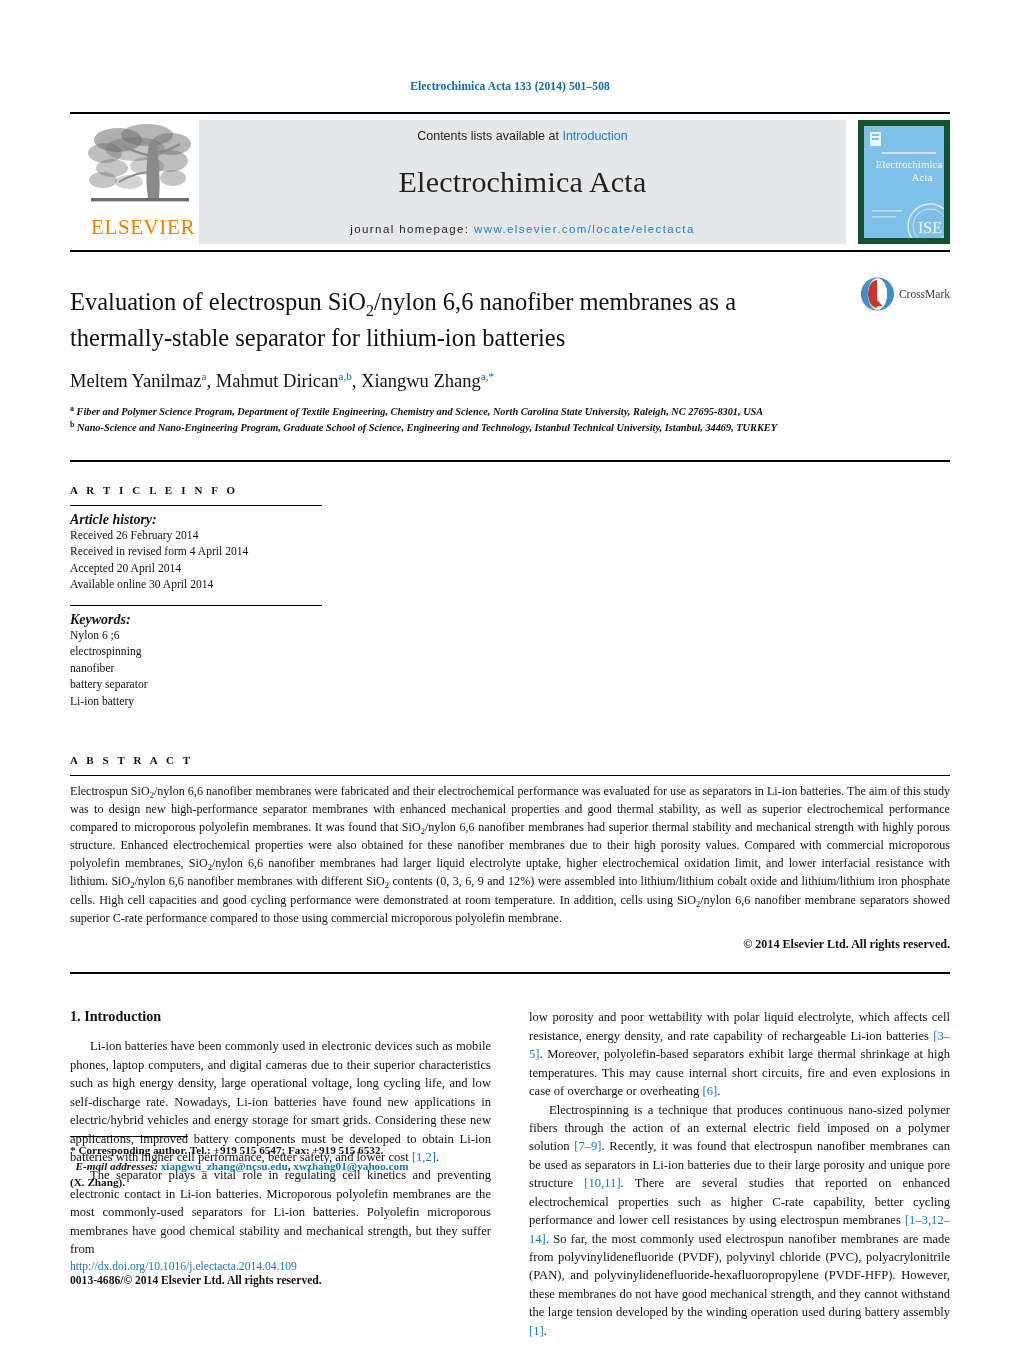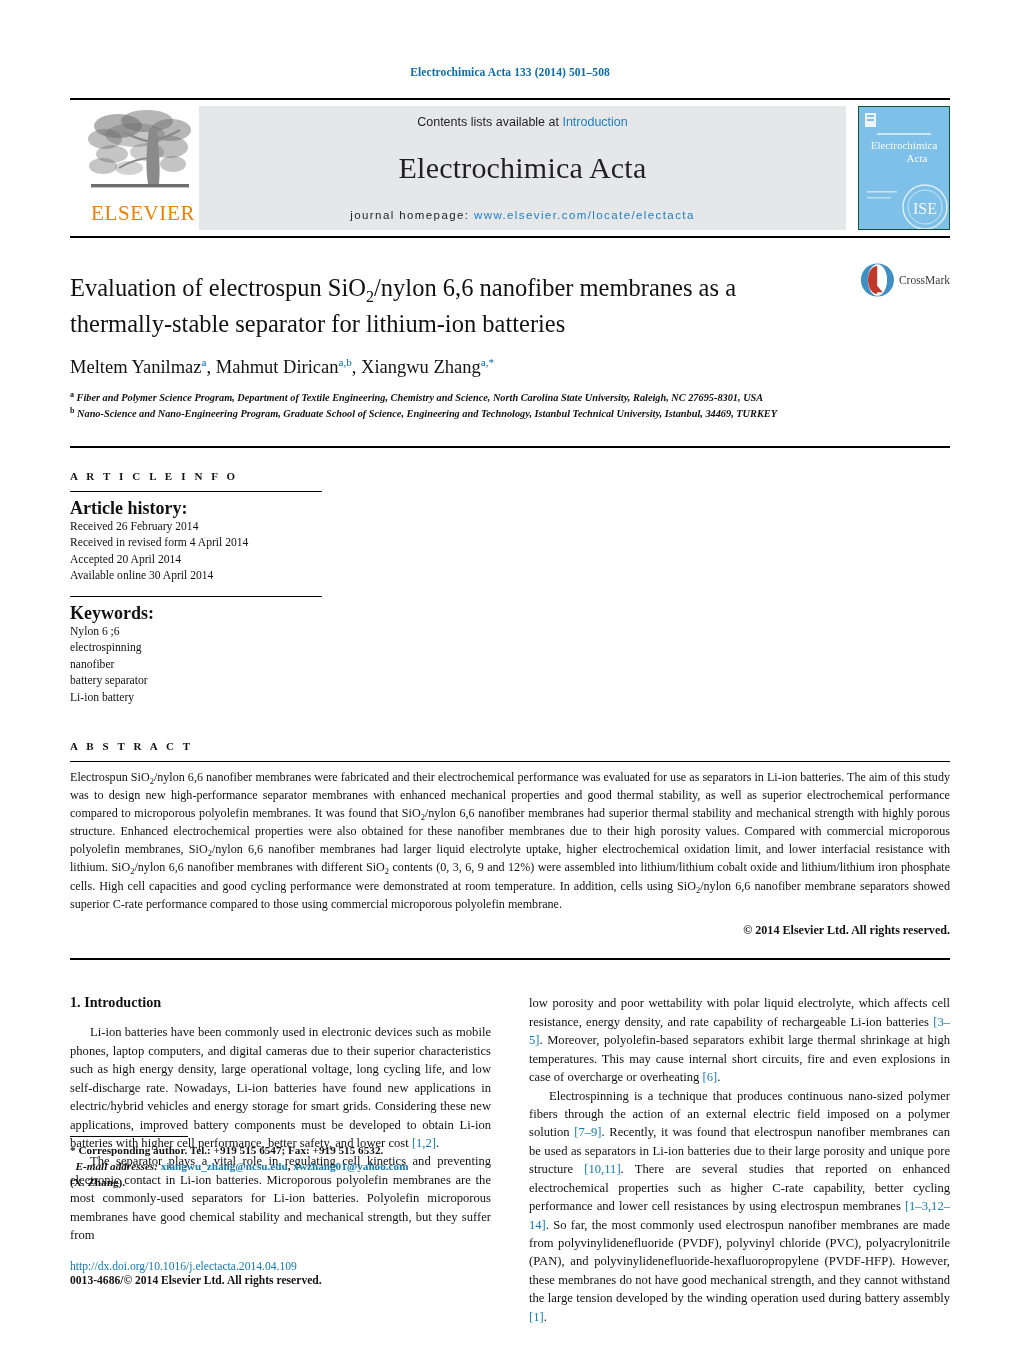--- a/index.html
+++ b/index.html
@@ -13,21 +13,21 @@
     font-family: "Liberation Serif", "DejaVu Serif", serif;
     color: #000000;
     position: relative;
     overflow: hidden;
   }
   .page {
     position: relative;
     width: 1020px;
     height: 1351px;
     box-sizing: border-box;
-    padding: 0 70px;
+    padding: 14px 70px;
   }
 
   
   .runhead {
     text-align: center;
     font-size: 11.5px;
     font-weight: bold;
     color: #0b6ba8;
     letter-spacing: .1px;
     padding-top: 66px;
@@ -91,21 +91,21 @@
     font-size: 11.5px;
     letter-spacing: 1.4px;
     color: #231f20;
   }
   .banner-bottom .url { color: #1f7fc4; }
   .cover {
     flex: 0 0 92px;
     width: 92px;
     margin: 6px 0 6px 12px;
     background: #7fc0e8;
-    border: 1px solid #14532d;
+    border: 6px solid #14532d;
     box-sizing: border-box;
     position: relative;
     overflow: hidden;
   }
 
   
   .titleblock { padding-top: 34px; position: relative; }
   .paper-title {
     font-family: "Liberation Serif", serif;
     font-size: 24.5px;
@@ -160,21 +160,21 @@
   .col-abs  { flex: 1 1 auto; }
   .sec-kicker {
     font-family: "Liberation Serif", serif;
     font-size: 11px;
     font-weight: bold;
     letter-spacing: 3.1px;
     color: #111;
   }
   .hr-thin { border-top: 1.4px solid #000; margin: 9px 0 6px 0; }
   .hist-label, .kw-label {
-    font-size: 18px; font-weight: bold; color:#111;
+    font-size: 14px; font-style: italic; font-weight: bold; color:#111;
   }
   .hist-line, .kw-line {
     font-size: 11.6px; line-height: 1.42; color:#111;
   }
   .kw-block { margin-top: 11px; }
   .abs-rule { border-top: 1.4px solid #000; margin: 9px 0 7px 0; }
   .abs-body {
     font-size: 12.1px;
     line-height: 1.43;
     text-align: justify;

